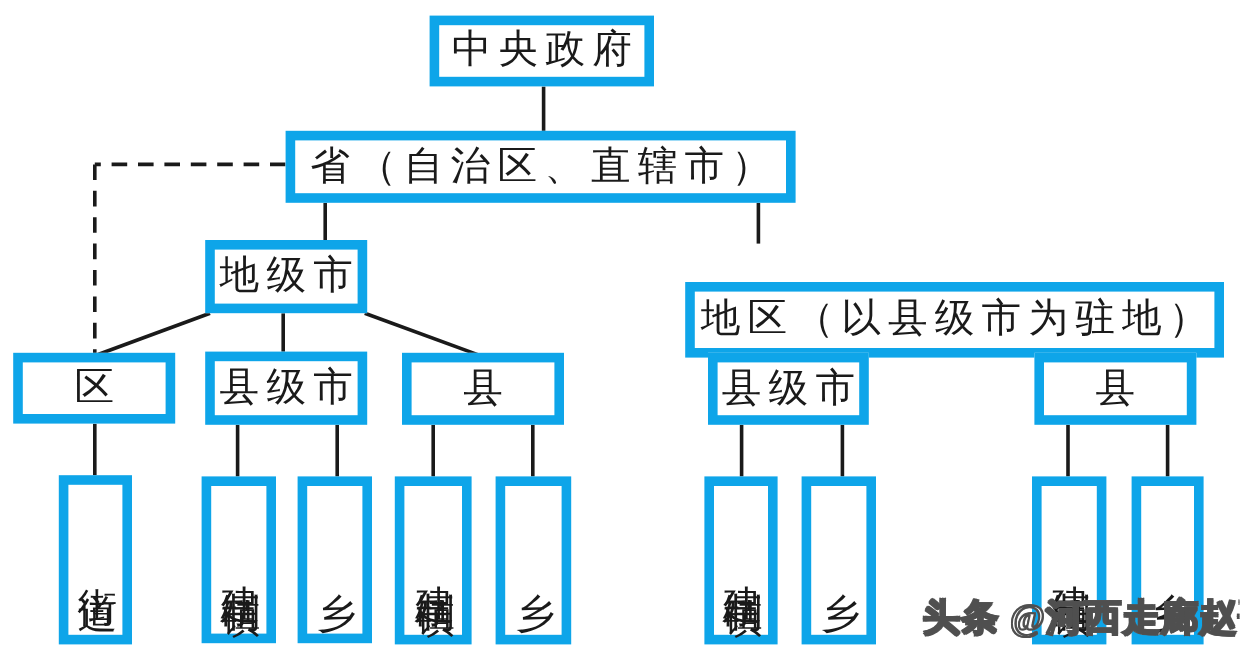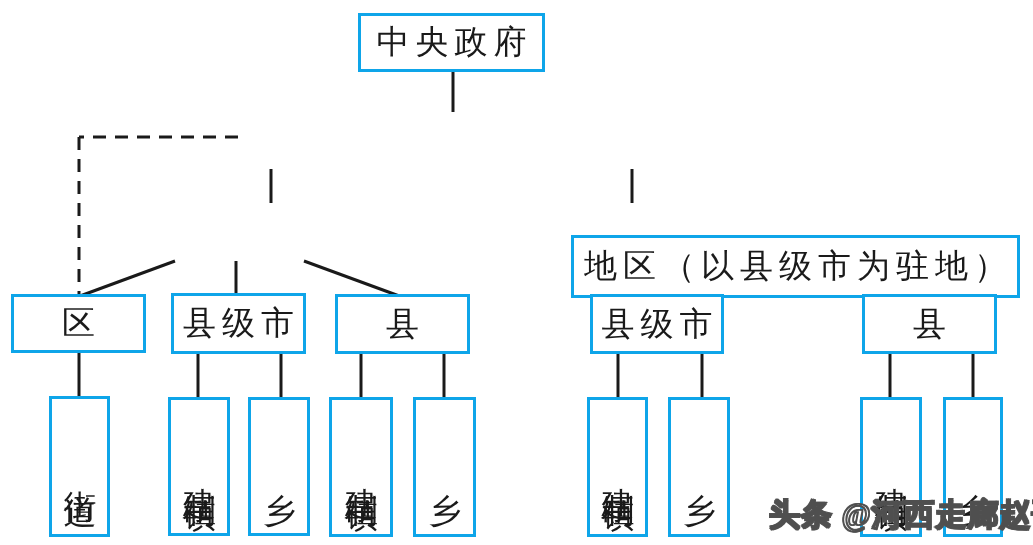--- a/index.html
+++ b/index.html
@@ -19,21 +19,21 @@
     position: absolute;
     left: 0;
     top: 0;
     width: 1033px;
     height: 545px;
     z-index: 1;
   }
   .node {
     position: absolute;
     box-sizing: border-box;
-    border: 3px solid #0ea5e9;
+    border: 8px solid #0ea5e9;
     background: #ffffff;
     display: flex;
     align-items: center;
     justify-content: center;
     color: #1a1a1a;
     font-size: 33px;
     z-index: 2;
     line-height: 1;
   }
   .node .lbl {
@@ -87,21 +87,27 @@
       <line x1="890" y1="354" x2="890" y2="400" stroke="#1a1a1a" stroke-width="3"></line>
       <line x1="973" y1="354" x2="973" y2="400" stroke="#1a1a1a" stroke-width="3"></line>
       <line x1="238" y1="137" x2="79" y2="137" stroke="#1a1a1a" stroke-width="3" stroke-dasharray="13 9"></line>
       <line x1="79" y1="137" x2="79" y2="296" stroke="#1a1a1a" stroke-width="3" stroke-dasharray="13 9"></line>
     </svg>
 
   <div class="node" style="left:358px; top:13px; width:187px; height:59px;">
     <span class="lbl">中央政府</span>
   </div>
 
+  <div class="node" style="left:238px; top:109px; width:425px; height:60px;">
+    <span class="lbl">省（自治区、直辖市）</span>
+  </div>
 
+  <div class="node" style="left:171px; top:200px; width:135px; height:61px;">
+    <span class="lbl">地级市</span>
+  </div>
 
   <div class="node" style="left:571px; top:199px; width:449px; height:63px;margin-top:36px;">
     <span class="lbl">地区（以县级市为驻地）</span>
   </div>
 
   <div class="node" style="left:11px; top:294px; width:135px; height:59px;">
     <span class="lbl">区</span>
   </div>
 
   <div class="node" style="left:171px; top:293px; width:135px; height:61px;">

